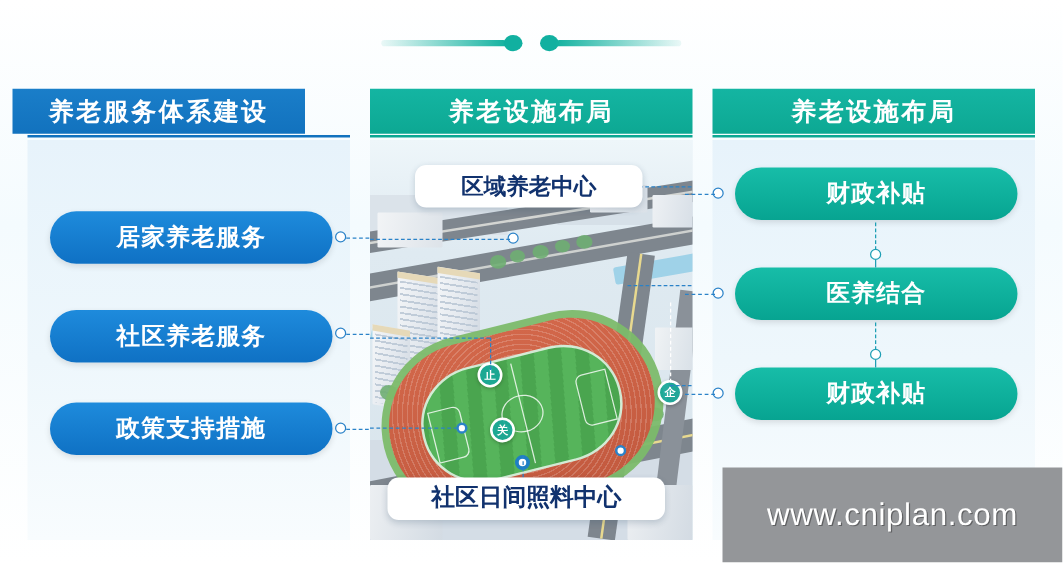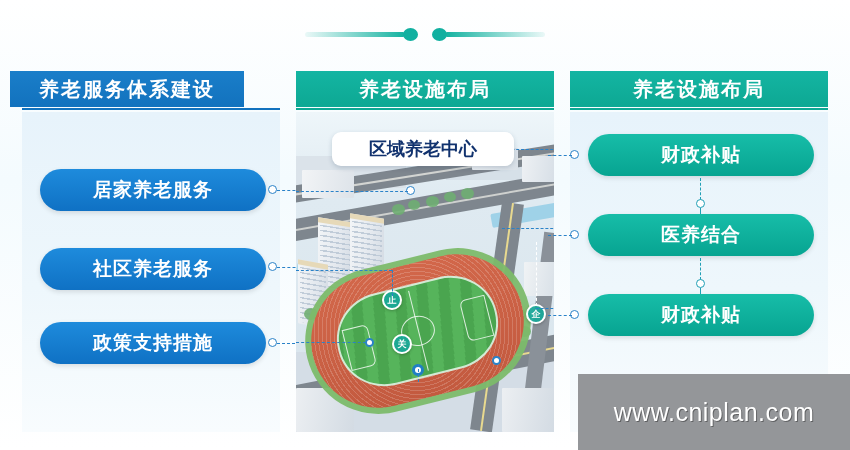--- a/index.html
+++ b/index.html
@@ -296,20 +296,21 @@
   <div class="dashline-h" style="left:0px; top:158px; width:96px;"></div>
   <div class="dashline-h" style="left:0px; top:230px; width:70px;"></div>
   <div class="dashline-v" style="left:96px; top:158px; height:26px;"></div>
   <div class="dashline-v" style="left:240px; top:130px; height:64px; border-left-color:#ffffff;"></div>
   <div class="dashline-v" style="left:122px; top:252px; height:18px;"></div>
   <div class="dashline-h" style="left:196px; top:37px; width:66px;"></div>
   <div class="dashline-h" style="left:206px; top:116px; width:56px;"></div>
   <div class="dashline-h" style="left:240px; top:196px; width:22px;"></div>
 
   <div class="maplabel l1">区域养老中心</div>
+  <div class="maplabel l3">社区日间照料中心</div>
 </div>
 
 <div class="panel p3"></div>
 
 <div class="pill teal t1">财政补贴</div>
 <div class="pill teal t2">医养结合</div>
 <div class="pill teal t3">财政补贴</div>
 
 <div class="node" style="left:570px; top:150px;"></div>
 <div class="dashline-h" style="left:548px; top:155px; width:24px;"></div>

